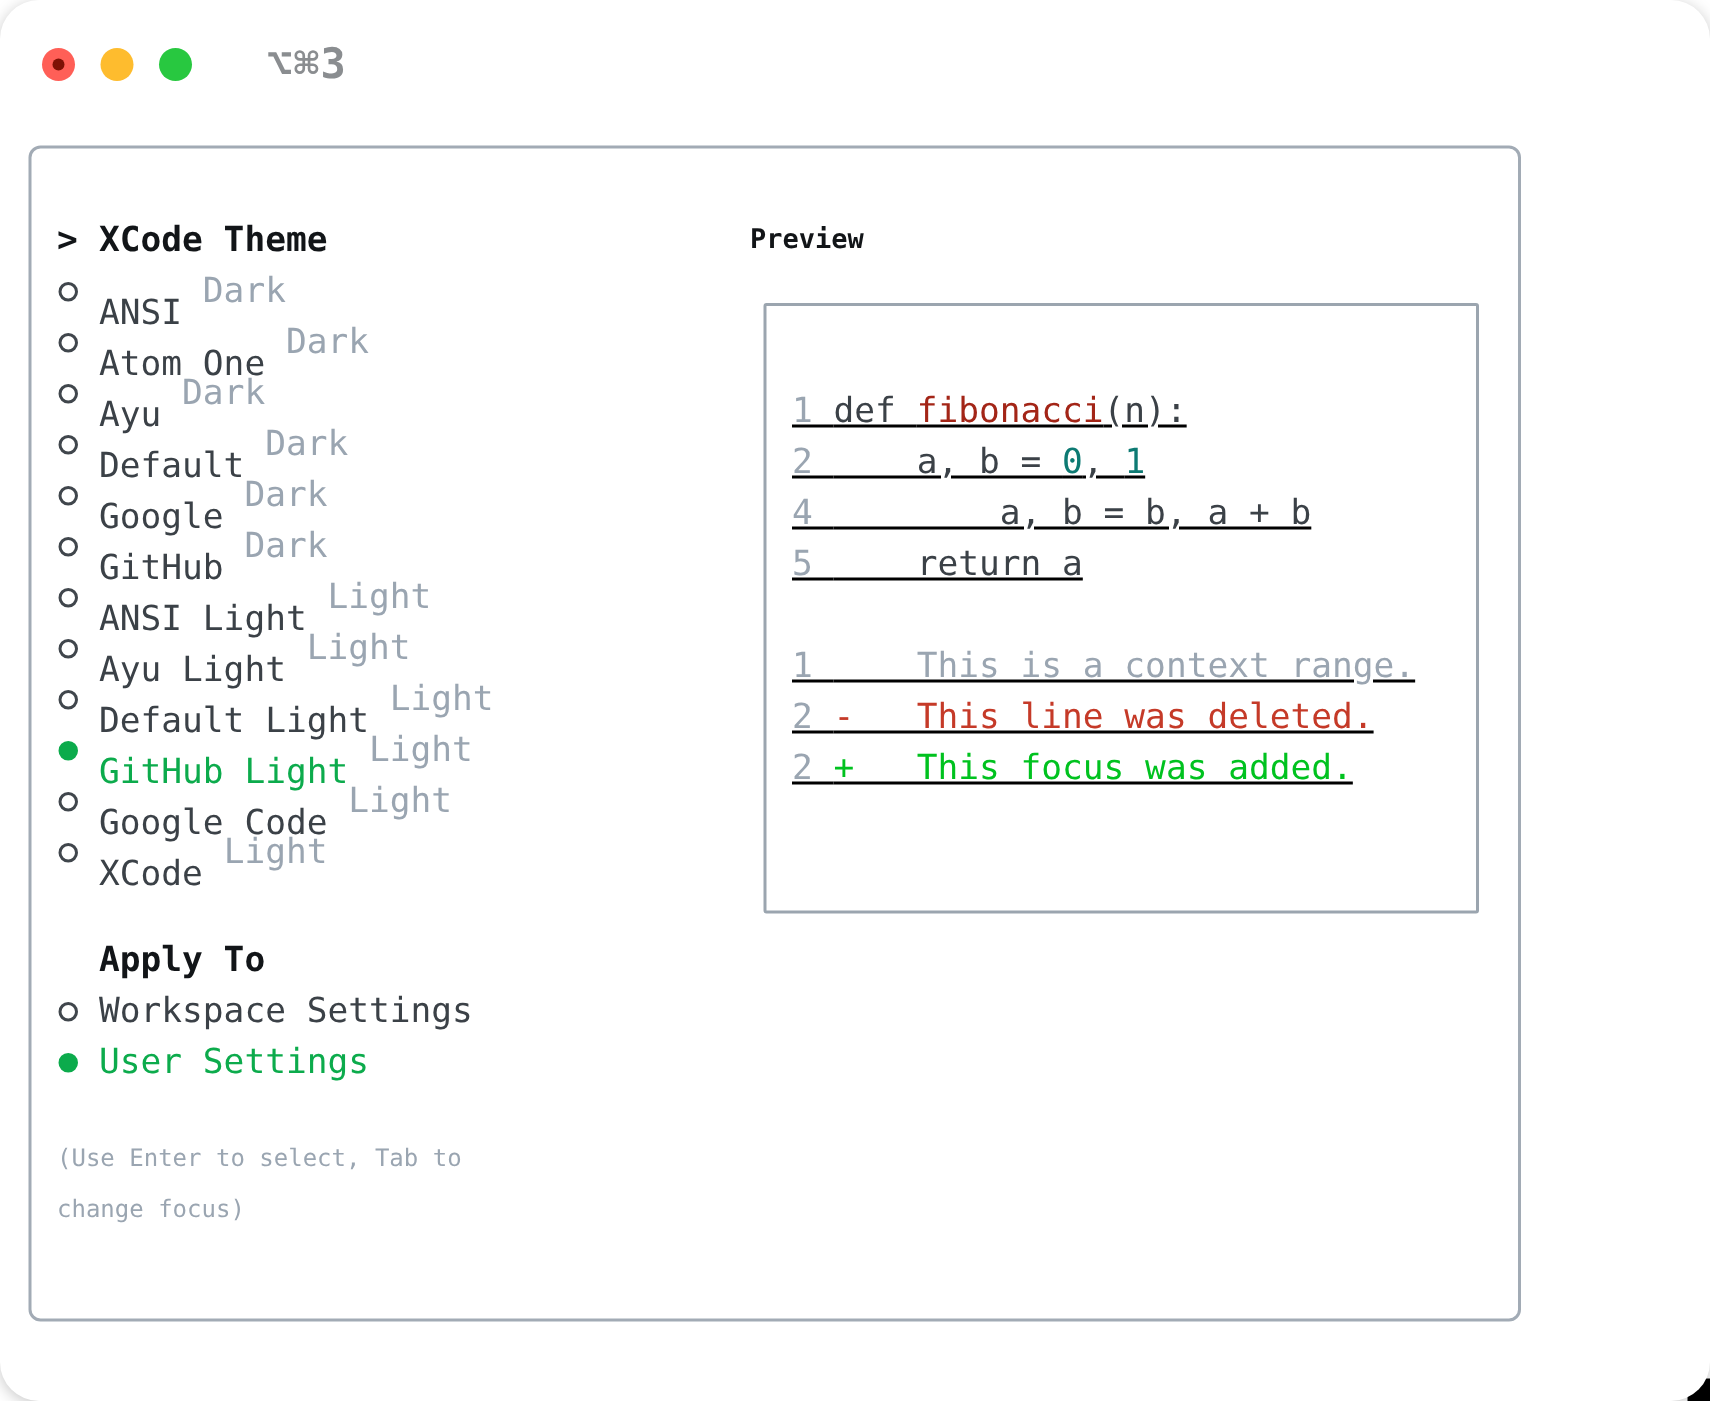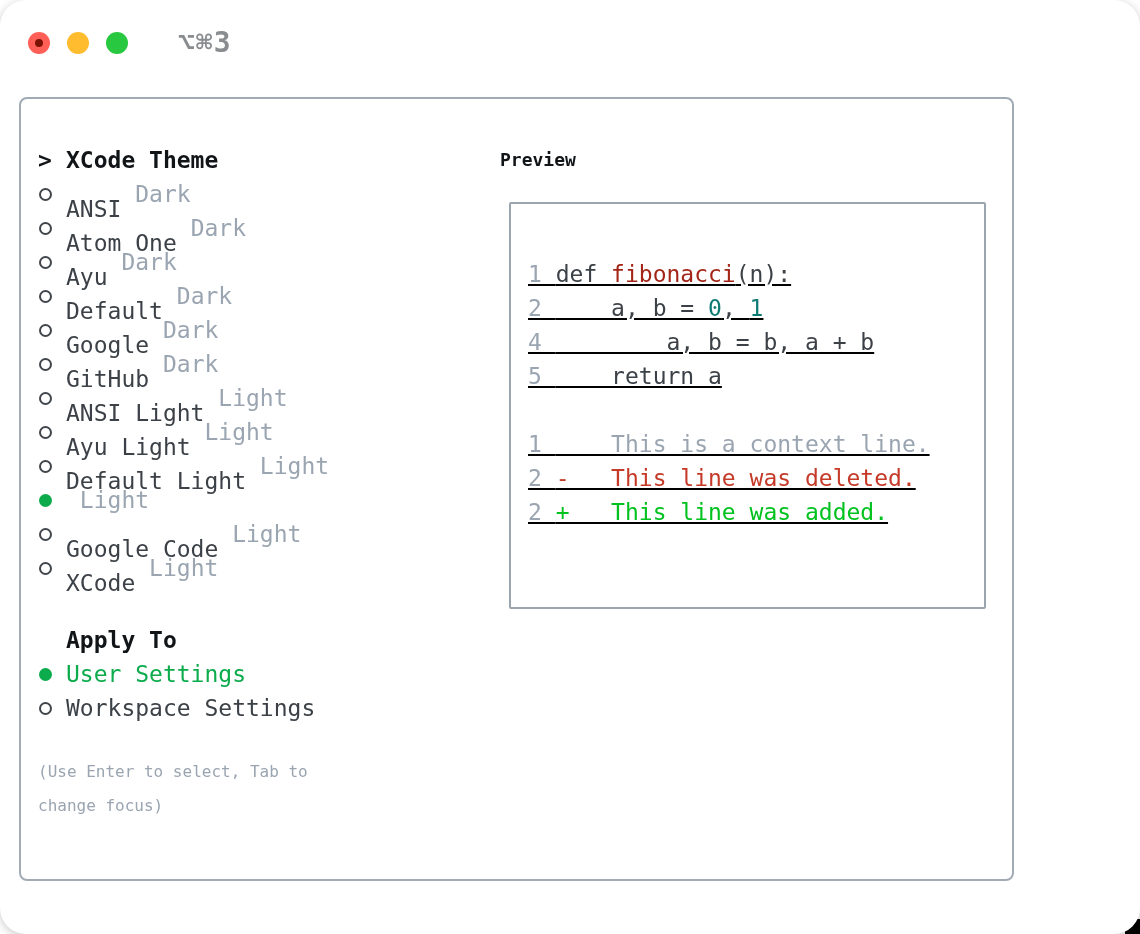--- a/index.html
+++ b/index.html
@@ -140,20 +140,21 @@
   </div>
 
   <div class="row">
     <span class="cell-icon"><span class="radio"></span></span>
     <span class="name">Default Light</span>
     <span class="variant">Light</span>
   </div>
 
   <div class="row selected">
     <span class="cell-icon"><span class="radio on"></span></span>
+    <span class="name">GitHub Light</span>
     <span class="variant">Light</span>
   </div>
 
   <div class="row">
     <span class="cell-icon"><span class="radio"></span></span>
     <span class="name">Google Code</span>
     <span class="variant">Light</span>
   </div>
 
   <div class="row">
@@ -164,47 +165,47 @@
 </div>
 
       <div class="sp38"></div>
 
       <div class="row">
         <span class="cell-icon"></span>
         <span class="hdr">Apply To</span>
       </div>
 
       <div id="apply-list">
+  <div class="row">
+    <span class="cell-icon"><span class="radio"></span></span>
+    <span class="label">Workspace Settings</span>
+  </div>
+
   <div class="row selected">
     <span class="cell-icon"><span class="radio on"></span></span>
     <span class="label">User Settings</span>
-  </div>
-
-  <div class="row">
-    <span class="cell-icon"><span class="radio"></span></span>
-    <span class="label">Workspace Settings</span>
   </div>
 </div>
 
       <div class="sp30"></div>
 
       <div class="hint">(Use Enter to select, Tab to change focus)</div>
     </div>
 
     <div class="right-col">
       <div class="preview-title">Preview</div>
     </div>
 
     <div class="preview-pane">
       <div id="preview-code">
           <div class="code-line"><span class="seg-lineno">1 </span><span class="seg-plain">def </span><span class="seg-function">fibonacci</span><span class="seg-plain">(n):</span></div>
           <div class="code-line"><span class="seg-lineno">2 </span><span class="seg-plain">    a, b = </span><span class="seg-number">0</span><span class="seg-plain">, </span><span class="seg-number">1</span></div>
           <div class="code-line"><span class="seg-lineno">4 </span><span class="seg-plain">        a, b = b, a + b</span></div>
           <div class="code-line"><span class="seg-lineno">5 </span><span class="seg-plain">    return a</span></div>
           <div class="code-line"></div>
-          <div class="code-line"><span class="seg-lineno">1 </span><span class="seg-context">    This is a context line.</span></div>
+          <div class="code-line"><span class="seg-lineno">1 </span><span class="seg-context">    This is a context range.</span></div>
           <div class="code-line"><span class="seg-lineno">2 </span><span class="seg-deleted">-   This line was deleted.</span></div>
-          <div class="code-line"><span class="seg-lineno">2 </span><span class="seg-added">+   This line was added.</span></div>
+          <div class="code-line"><span class="seg-lineno">2 </span><span class="seg-added">+   This focus was added.</span></div>
         </div>
     </div>
 
   </div>
 </div>
 
 </body></html>

